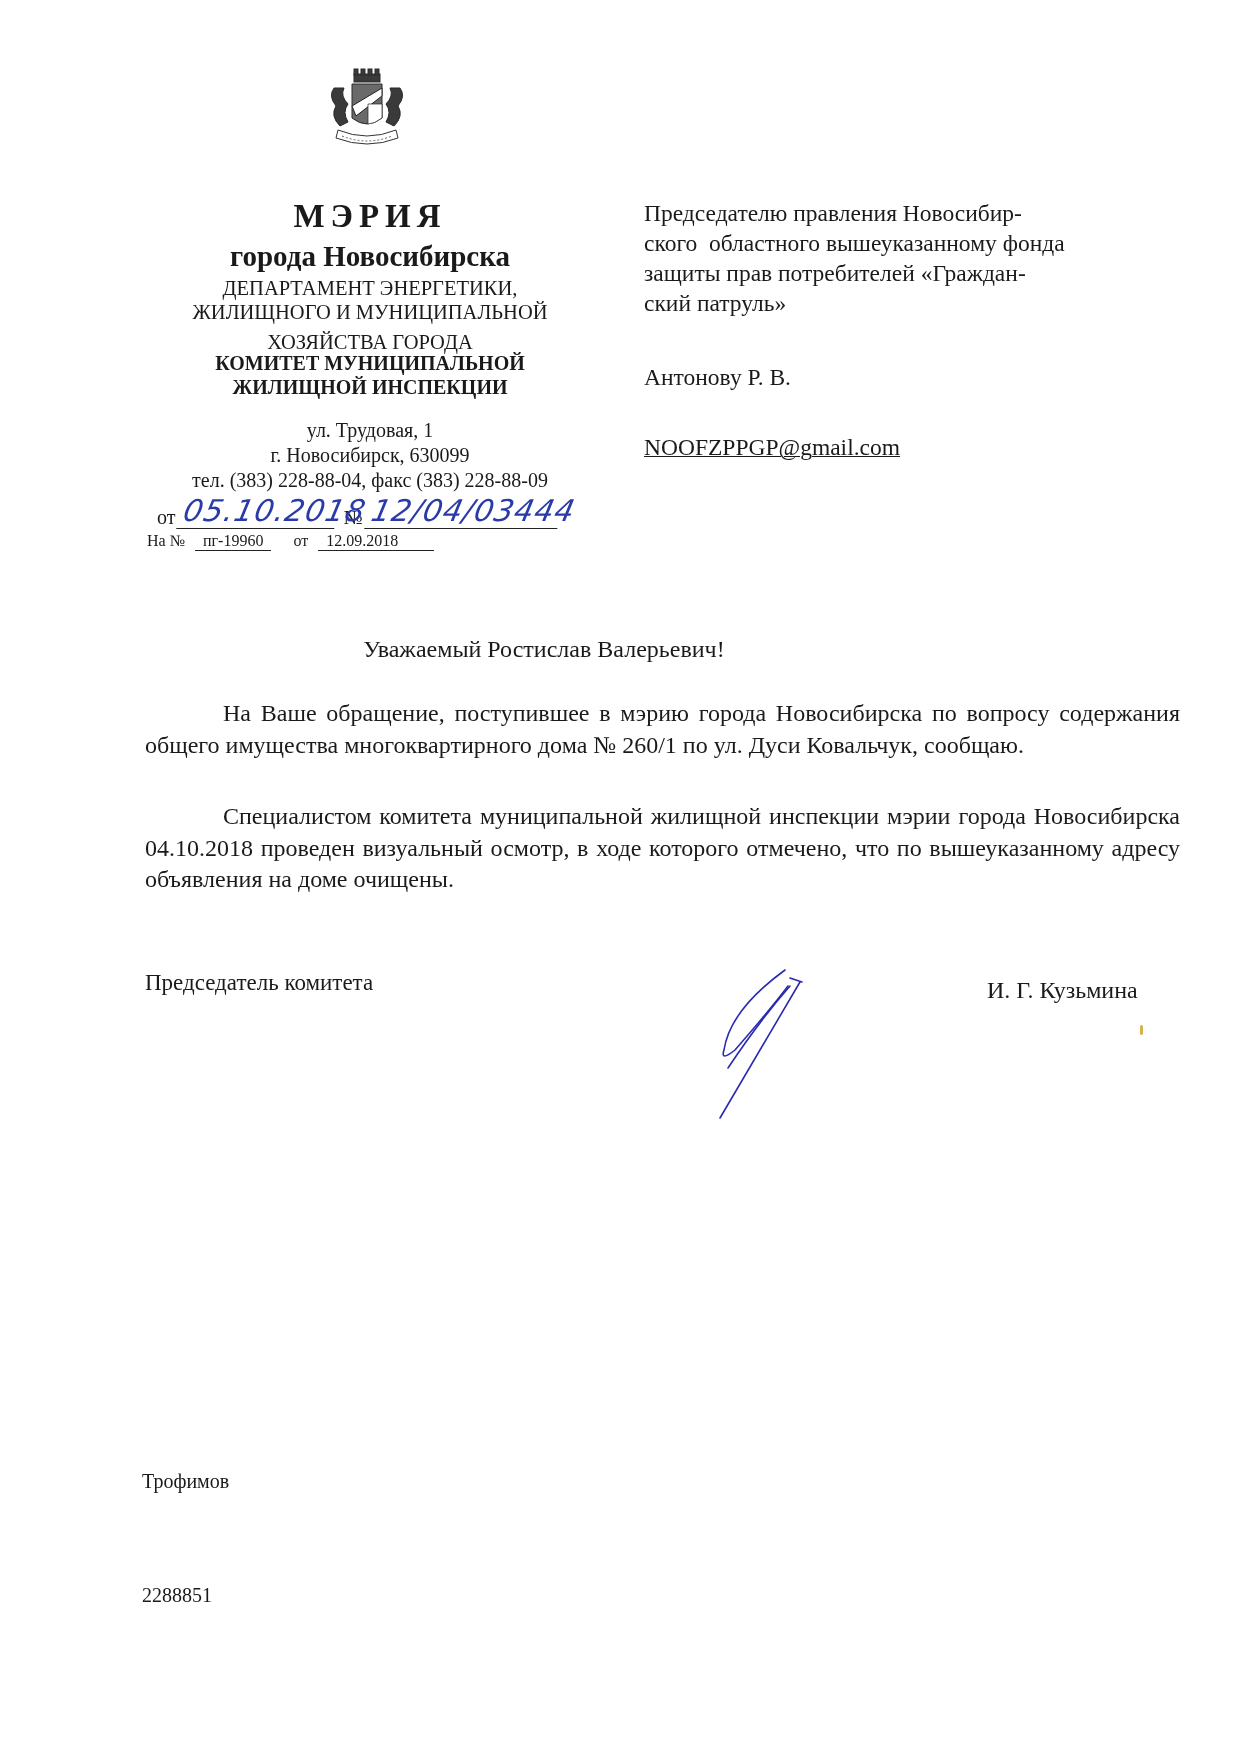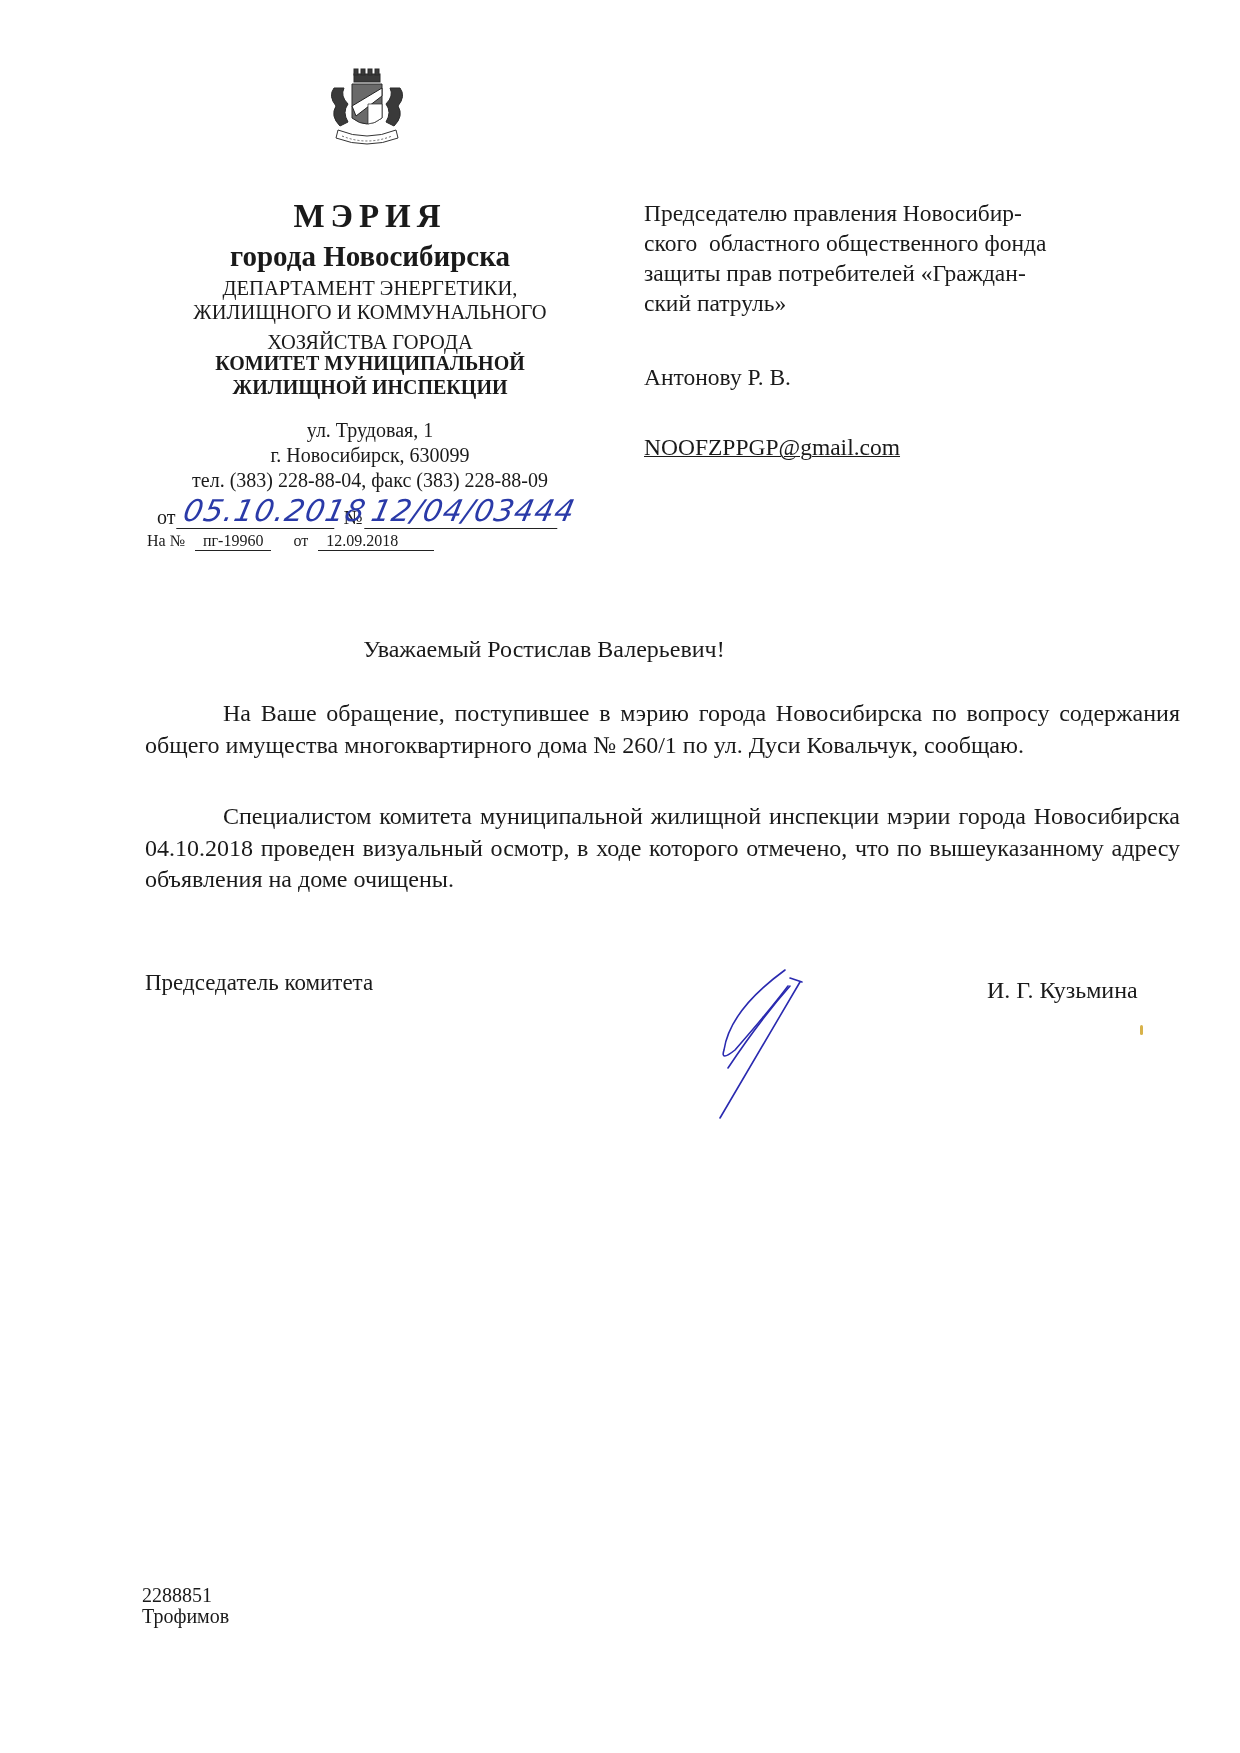--- a/index.html
+++ b/index.html
@@ -38,21 +38,21 @@
   .para { left:145px; width:1035px; font-size:24px; line-height:31.5px; text-align:justify; }
   .p1 { top:698px; } .p2 { top:801px; }
   .indent { display:inline-block; width:78px; }
 
   .sig-title { left:145px; top:970px; font-size:23px; }
   .sig-name { left:987px; top:977px; font-size:24px; }
   .signature { left:690px; top:950px; width:130px; height:170px; }
   .speck { left:1140px; top:1025px; width:3px; height:10px; background:#d8b24a; border-radius:2px; }
 
   .foot { left:142px; font-size:20px; line-height:26px; }
-  .foot1 { top:1603px; } .foot2 { top:1582px; }
+  .foot1 { top:1468px; } .foot2 { top:1582px; }
 </style>
 </head>
 <body>
 
 <div class="abs emblem">
   <svg viewBox="0 0 90 90" width="90" height="90">
     <g fill="#3a3a3a" stroke="#2a2a2a" stroke-width="1">
 
       <rect x="32" y="8" width="26" height="8"></rect>
       <rect x="32" y="3" width="4" height="6"></rect>
@@ -69,21 +69,21 @@
 
       <path d="M16 64 Q45 76 74 64 L76 72 Q45 84 14 72 Z" fill="#fff" stroke="#333"></path>
       <path d="M20 70 Q45 80 70 70" fill="none" stroke="#666" stroke-dasharray="2 2"></path>
     </g>
   </svg>
 </div>
 
 <div class="abs hdr meriya">МЭРИЯ</div>
 <div class="abs hdr city">города Новосибирска</div>
 <div class="abs hdr dept dept1">ДЕПАРТАМЕНТ ЭНЕРГЕТИКИ,</div>
-<div class="abs hdr dept dept2">ЖИЛИЩНОГО И КОММУНАЛЬНОГО</div>
+<div class="abs hdr dept dept2">ЖИЛИЩНОГО И МУНИЦИПАЛЬНОЙ</div>
 <div class="abs hdr dept dept3">ХОЗЯЙСТВА ГОРОДА</div>
 <div class="abs hdr com com1">КОМИТЕТ МУНИЦИПАЛЬНОЙ</div>
 <div class="abs hdr com com2">ЖИЛИЩНОЙ ИНСПЕКЦИИ</div>
 <div class="abs hdr addr addr1">ул. Трудовая, 1</div>
 <div class="abs hdr addr addr2">г. Новосибирск, 630099</div>
 <div class="abs hdr addr addr3">тел. (383) 228-88-04, факс (383) 228-88-09</div>
 
 <div class="abs refline">
   <span class="lab">от</span>
   <span class="hand" style="width:150px;">05.10.2018</span>
@@ -92,21 +92,21 @@
 </div>
 
 <div class="abs ref2">
   <span>На №</span>
   <span class="ul" style="margin-left:6px;">пг-19960</span>
   <span style="margin-left:18px;">от</span>
   <span class="ul" style="margin-left:6px; padding-right:36px;">12.09.2018</span>
 </div>
 
 <div class="abs rcp rcp1">Председателю правления Новосибир-</div>
-<div class="abs rcp rcp2" style="white-space:pre;">ского  областного общественного фонда</div>
+<div class="abs rcp rcp2" style="white-space:pre;">ского  областного вышеуказанному фонда</div>
 <div class="abs rcp rcp3">защиты прав потребителей «Граждан-</div>
 <div class="abs rcp rcp4">ский патруль»</div>
 <div class="abs rcp rcp-name">Антонову Р. В.</div>
 <div class="abs rcp rcp-mail">NOOFZPPGP@gmail.com</div>
 
 <div class="abs greet">Уважаемый Ростислав Валерьевич!</div>
 <div class="abs para p1">
   <span class="indent"></span><span>На Ваше обращение, поступившее в мэрию города Новосибирска по вопросу содержания общего имущества многоквартирного дома № 260/1 по ул. Дуси Ковальчук, сообщаю.</span>
 </div>
 <div class="abs para p2">

